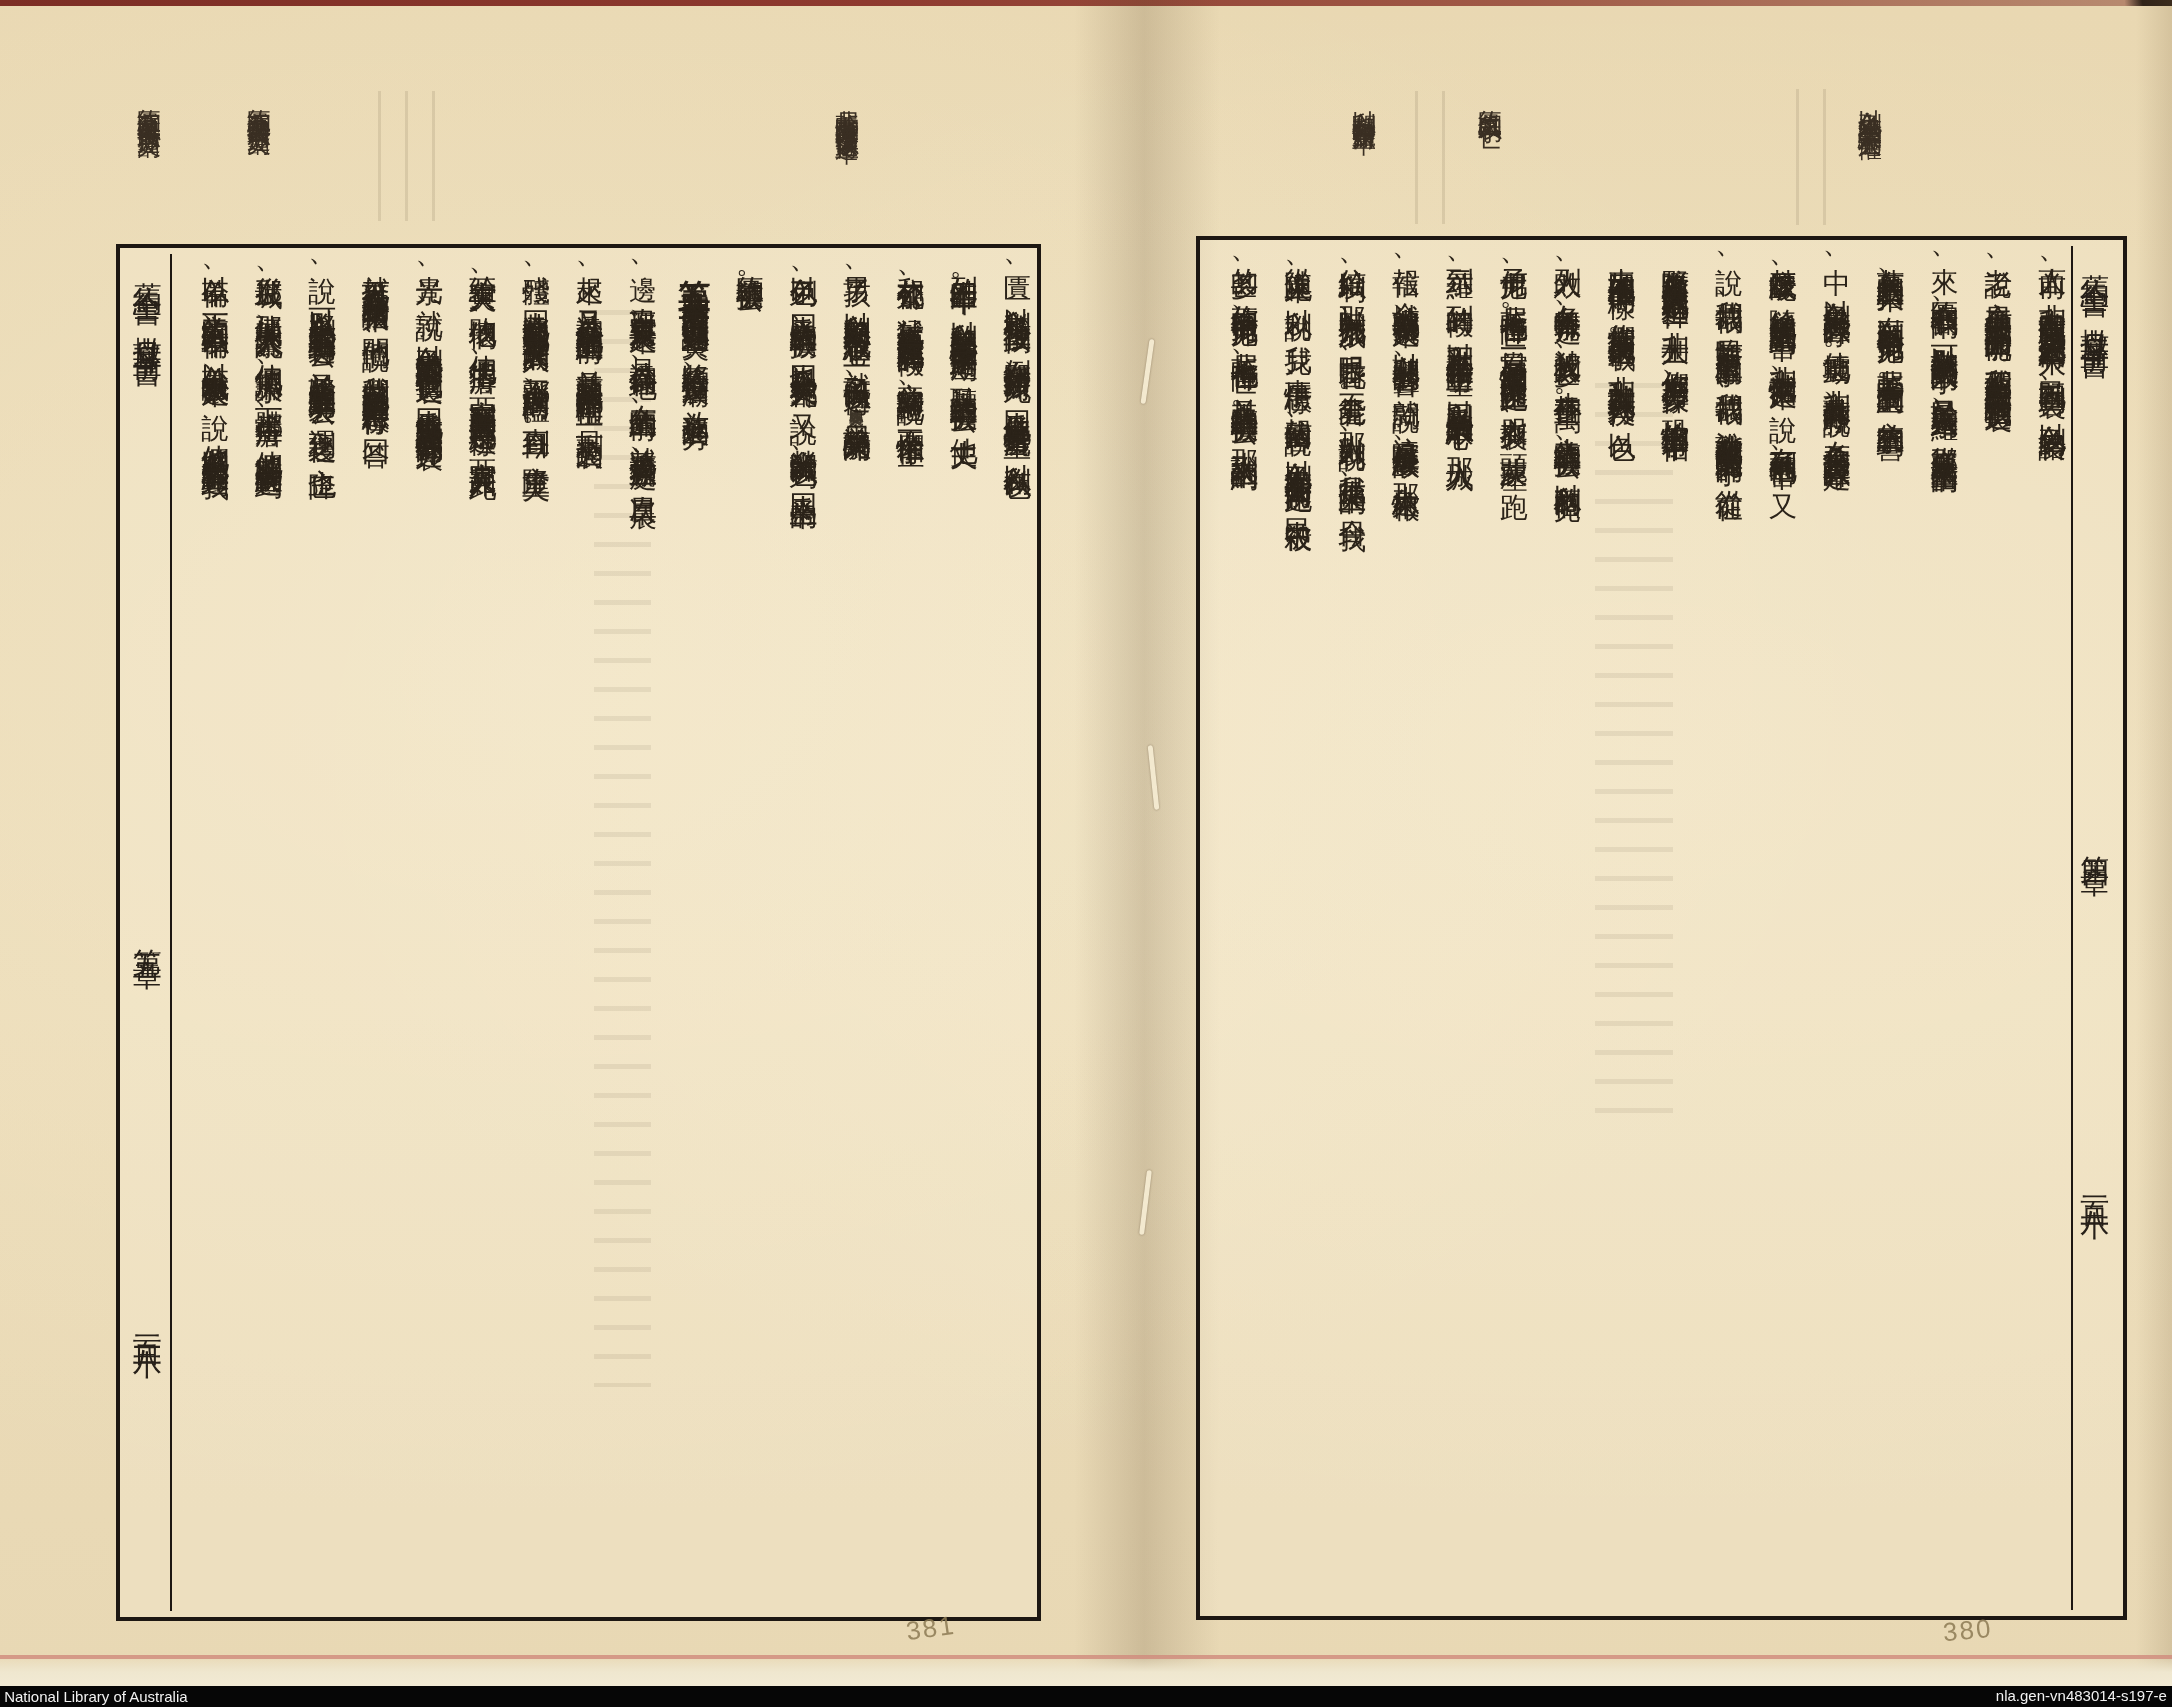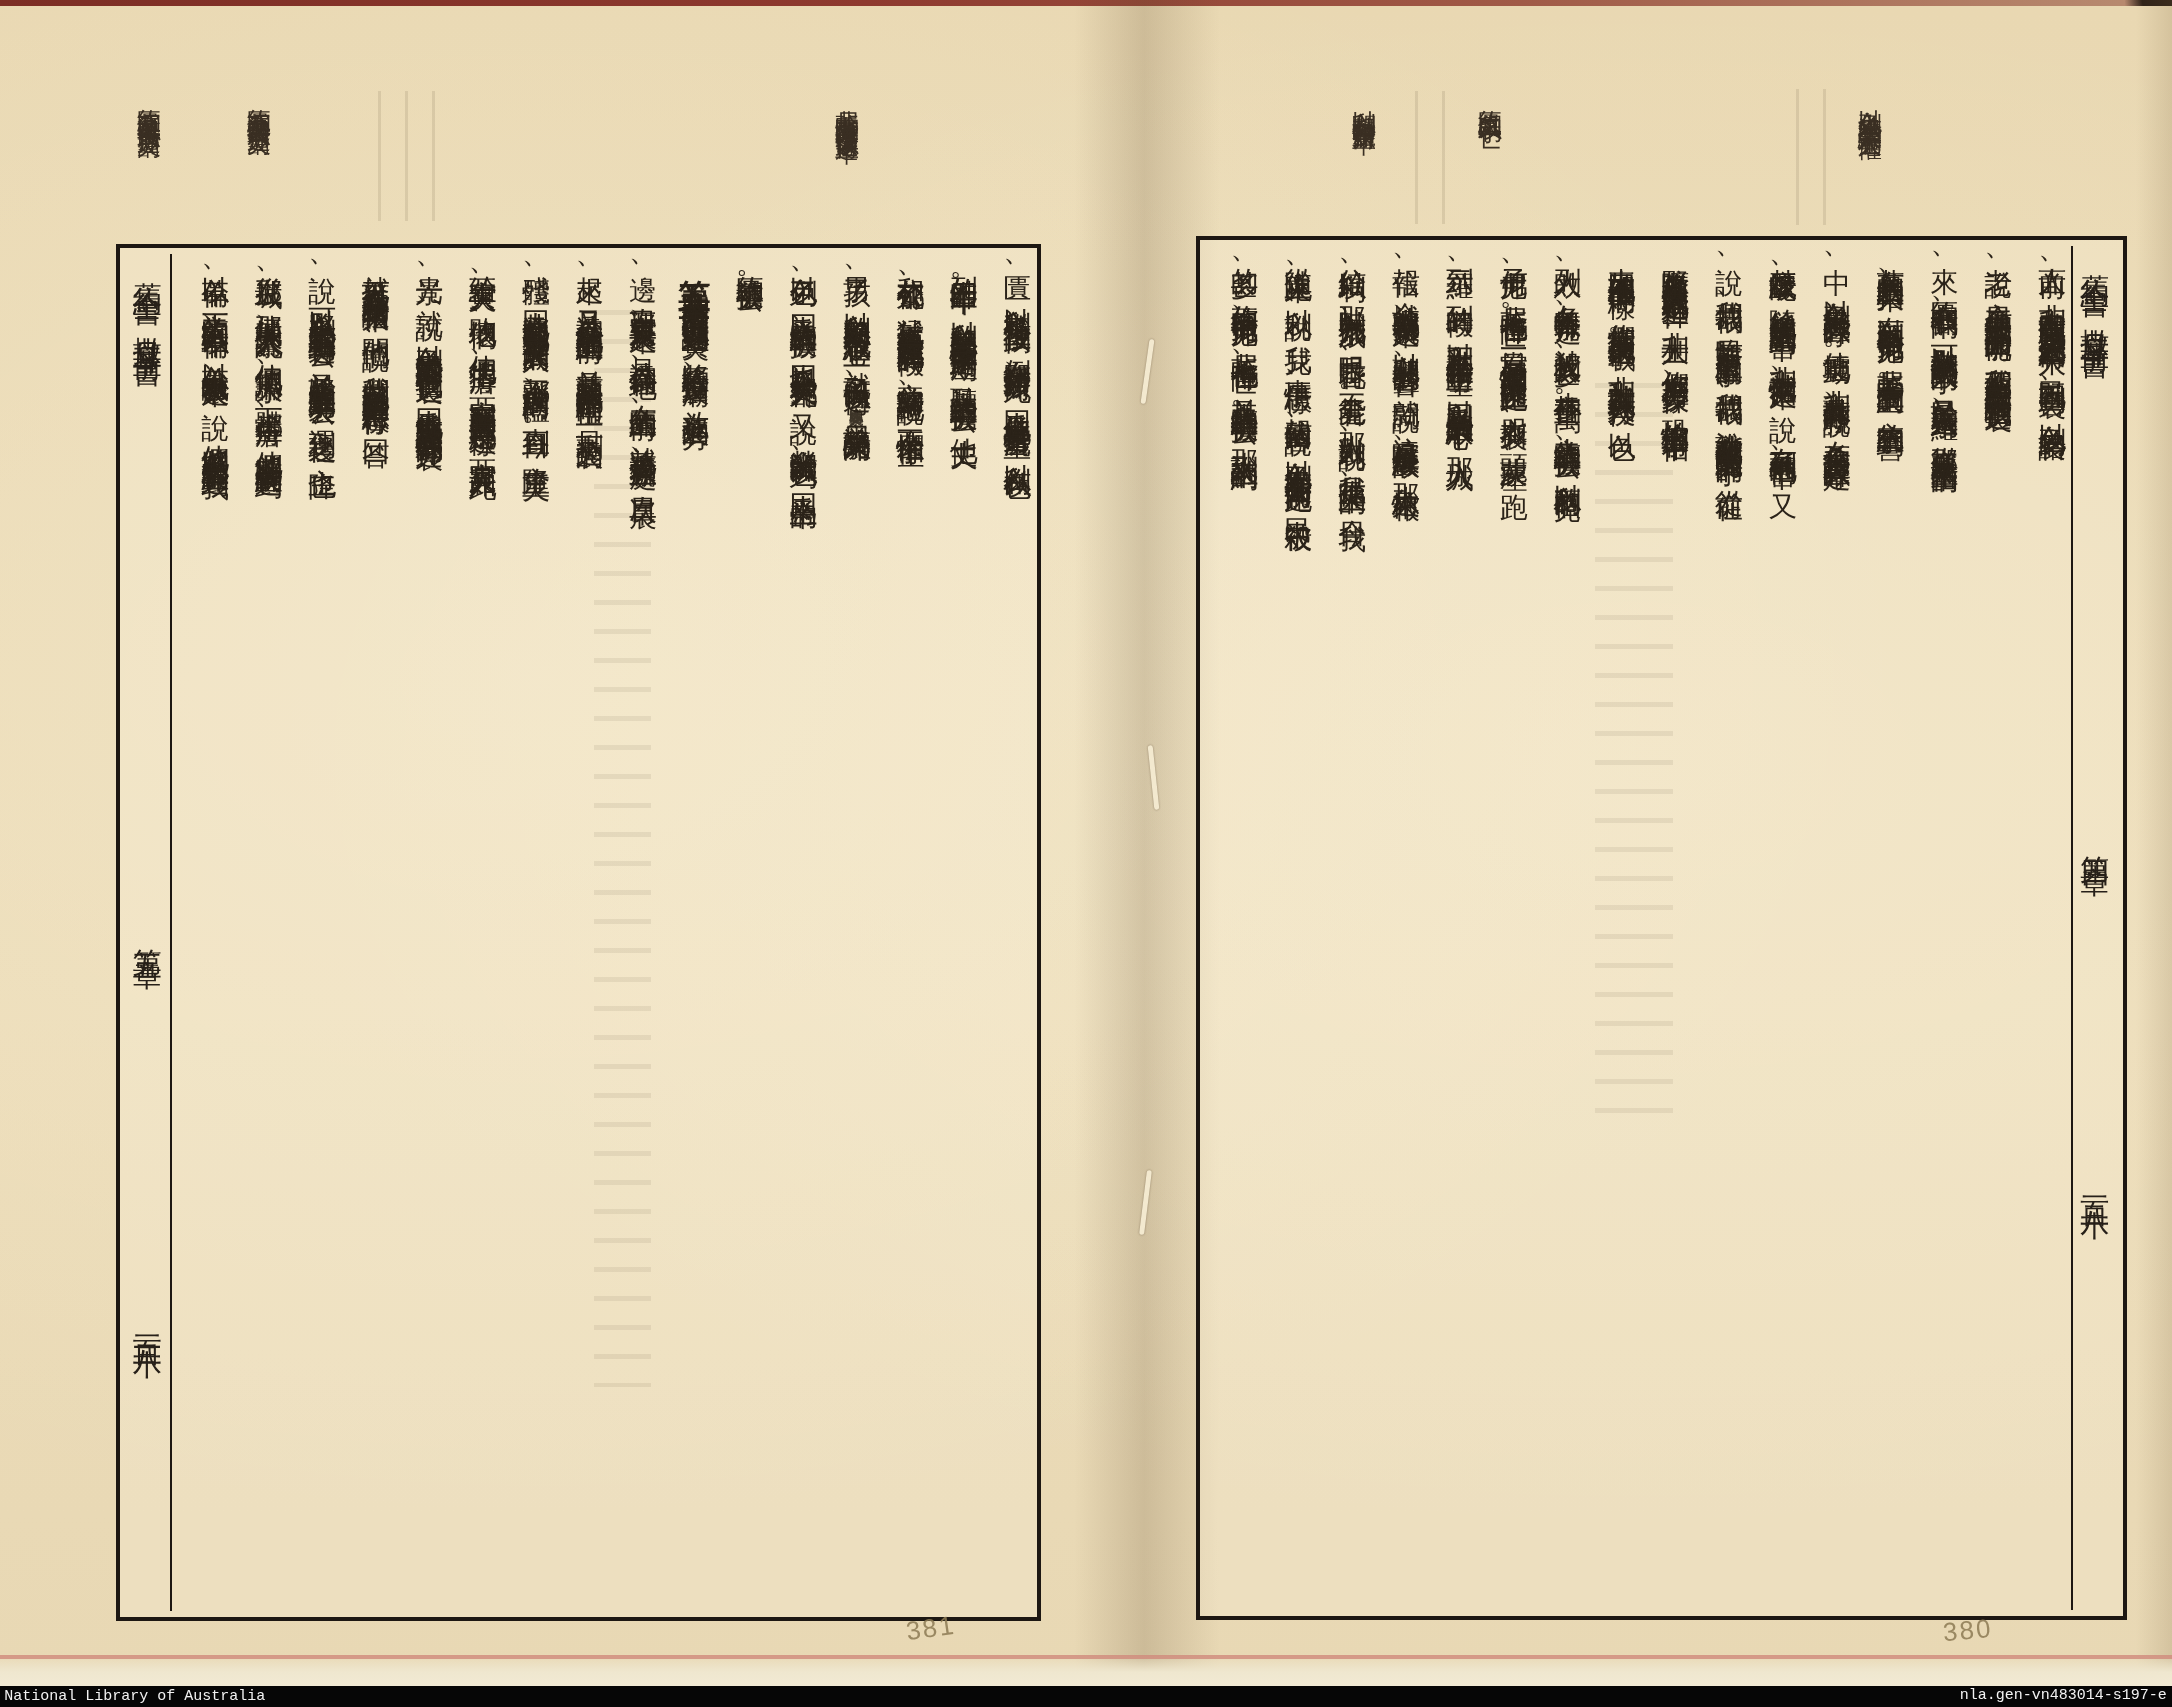--- a/index.html
+++ b/index.html
@@ -53,21 +53,21 @@
     font-size:24px;line-height:1.08;letter-spacing:2.1px;color:#3a2f23;height:143px;}
   
   .ghost{position:absolute;opacity:.14;filter:blur(0.5px);
     background:repeating-linear-gradient(90deg,transparent 0 17.7px,rgba(90,75,50,.9) 17.7px 21px,transparent 21px 27px);}
   .ghost.v{background:repeating-linear-gradient(180deg,transparent 0 17.7px,rgba(90,75,50,.9) 17.7px 23px,transparent 23px 29px);}
   
   .pencil{position:absolute;font-family:"Liberation Sans",sans-serif;color:#8d7b54;
     font-size:26px;letter-spacing:2.1px;opacity:.85;}
   
   .footer{position:absolute;left:0;bottom:0;width:100%;height:21px;background:#060606;
-    font-family:Liberation Mono, monospace;color:#f2f2f2;font-size:15px;}
+    font-family:Liberation Sans, sans-serif;color:#f2f2f2;font-size:15px;}
   .footer .fl{position:absolute;left:4.2px;top:2.1px;}
   .footer .fr{position:absolute;right:5.2px;top:1px;}
 </style>
 </head>
 <body>
 
 <div class="top-edge"></div>
 <div class="corner-dark"></div>
 <div class="spread"></div>
 <div class="right-edge"></div>

